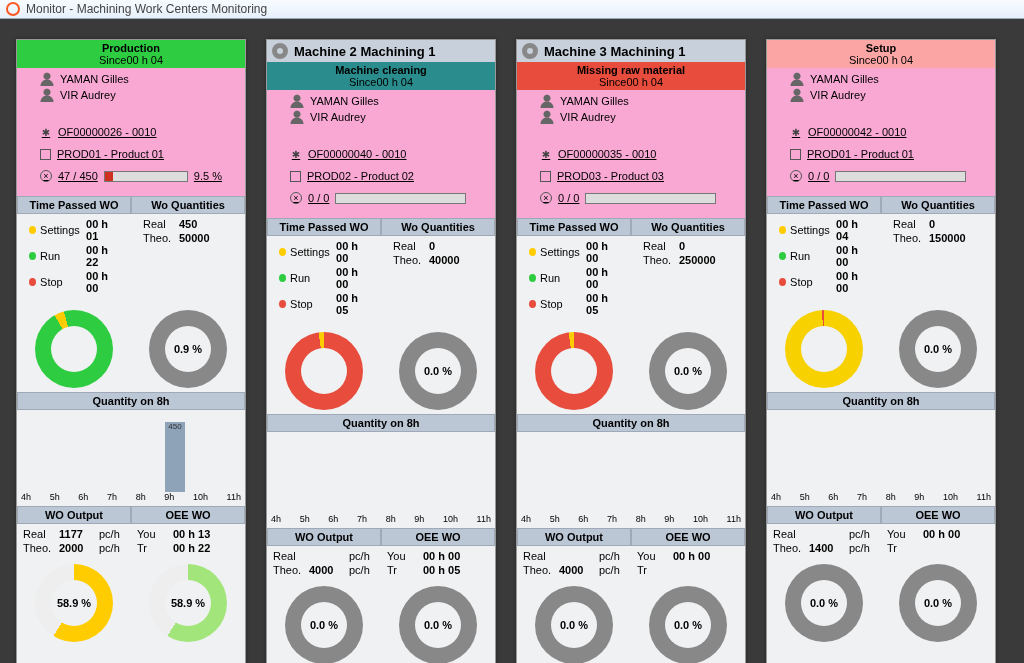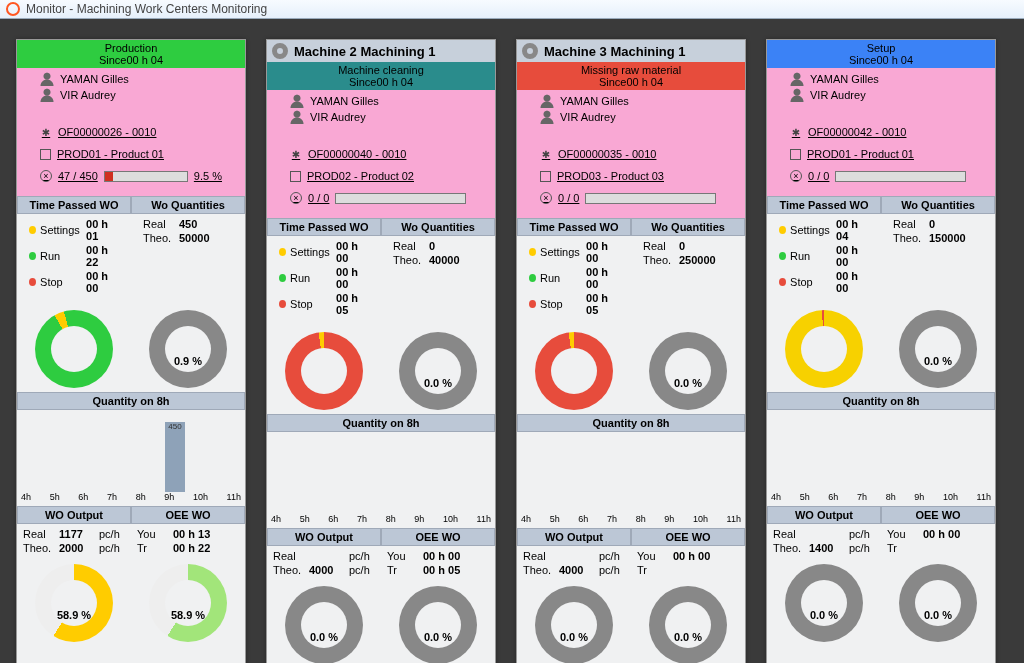--- a/index.html
+++ b/index.html
@@ -46,21 +46,21 @@
   .aperture {
     width: 16px; height: 16px; border-radius: 50%;
     border: 5px solid #888; display: inline-block;
   }
   .status-band {
     padding: 2px 0;
     text-align: center;
     font-size: 11px;
     line-height: 1.1;
   }
-  .status-band b { display:block; font-weight: normal; }
+  .status-band b { display:block; font-weight: bold; }
   .section {
     padding: 4px 23px;
     border-bottom: 0 solid #ccc;
     background: #f9a8d4;
   }
   .user-row { display: flex; align-items:center; gap:6px; margin-bottom:2px;}
   .sil {
     width: 14px; height: 14px;
     background:
       radial-gradient(circle at 50% 30%, #666 0 3px, transparent 4px),
@@ -90,21 +90,21 @@
   .tline .val { font-weight:bold; }
   .qtabs { display:flex; }
   .qtabs > div { flex:1; padding:4px 6px; display:flex; flex-direction:column; align-items:flex-start;}
   .qtabs .donut { align-self:center; margin-top:6px; }
   .donut { width:78px; height:78px; border-radius:50%; position:relative; }
   .donut::after {
     content:""; position:absolute; left:50%; top:50%;
     width:46px; height:46px; border-radius:50%;
     background:#f0f1f2; transform:translate(-50%,-50%);
   }
-  .donut .lbl { position:absolute; left:50%; top:50%; transform:translate(-50%,-50%); font-weight:bold; z-index:2; font-size:11px;margin-top:12px;}
+  .donut .lbl { position:absolute; left:50%; top:50%; transform:translate(-50%,-50%); font-weight:bold; z-index:2; font-size:11px;}
   .band-8h { background:#bcc7d6; text-align:center; font-weight:bold; padding:2px 0; border:1px solid #9fa9b8;}
   .histo { height:82px; display:flex; align-items:flex-end; gap:4px; padding:4px 4px 0;}
   .histo div { width:20px; background:#8ea2b8; position:relative; font-size:8px; text-align:center; color:#333;}
   .xaxis { display:flex; justify-content:space-between; padding:0 4px 4px; font-size:9px;}
   .out-body, .oee-body { display:flex; }
   .out-body > div, .oee-body > div { flex:1; padding:4px 6px;}
   .kv { display:flex; gap:6px; margin-bottom:2px;}
   .kv .k{ min-width:30px;} .kv .v{font-weight:bold; min-width:34px;} .kv .u{}
   .pair-don { display:flex; }
   .pair-don > div { flex:1; display:flex; justify-content:center; padding:4px 0 8px;}
@@ -537,21 +537,21 @@
           </div>
         </div>
       <div>
           <div class="donut" style="background:conic-gradient(#888 0 360deg)">
             <span class="lbl">0.0 %</span>
           </div>
         </div>
     </div>
   </div>
     <div class="card">
-    <div class="status-band" style="background:#3b82f6;color:#000">
+    <div class="status-band" style="background:#fca5a5;color:#000">
       <b>Setup</b><span>Since00 h 04</span>
     </div>
     <div class="section" style="min-height:44px;">
       <div class="user-row">
           <span class="sil"></span>
           <span>YAMAN Gilles</span>
         </div>
         <div class="user-row">
           <span class="sil"></span>
           <span>VIR Audrey</span>

